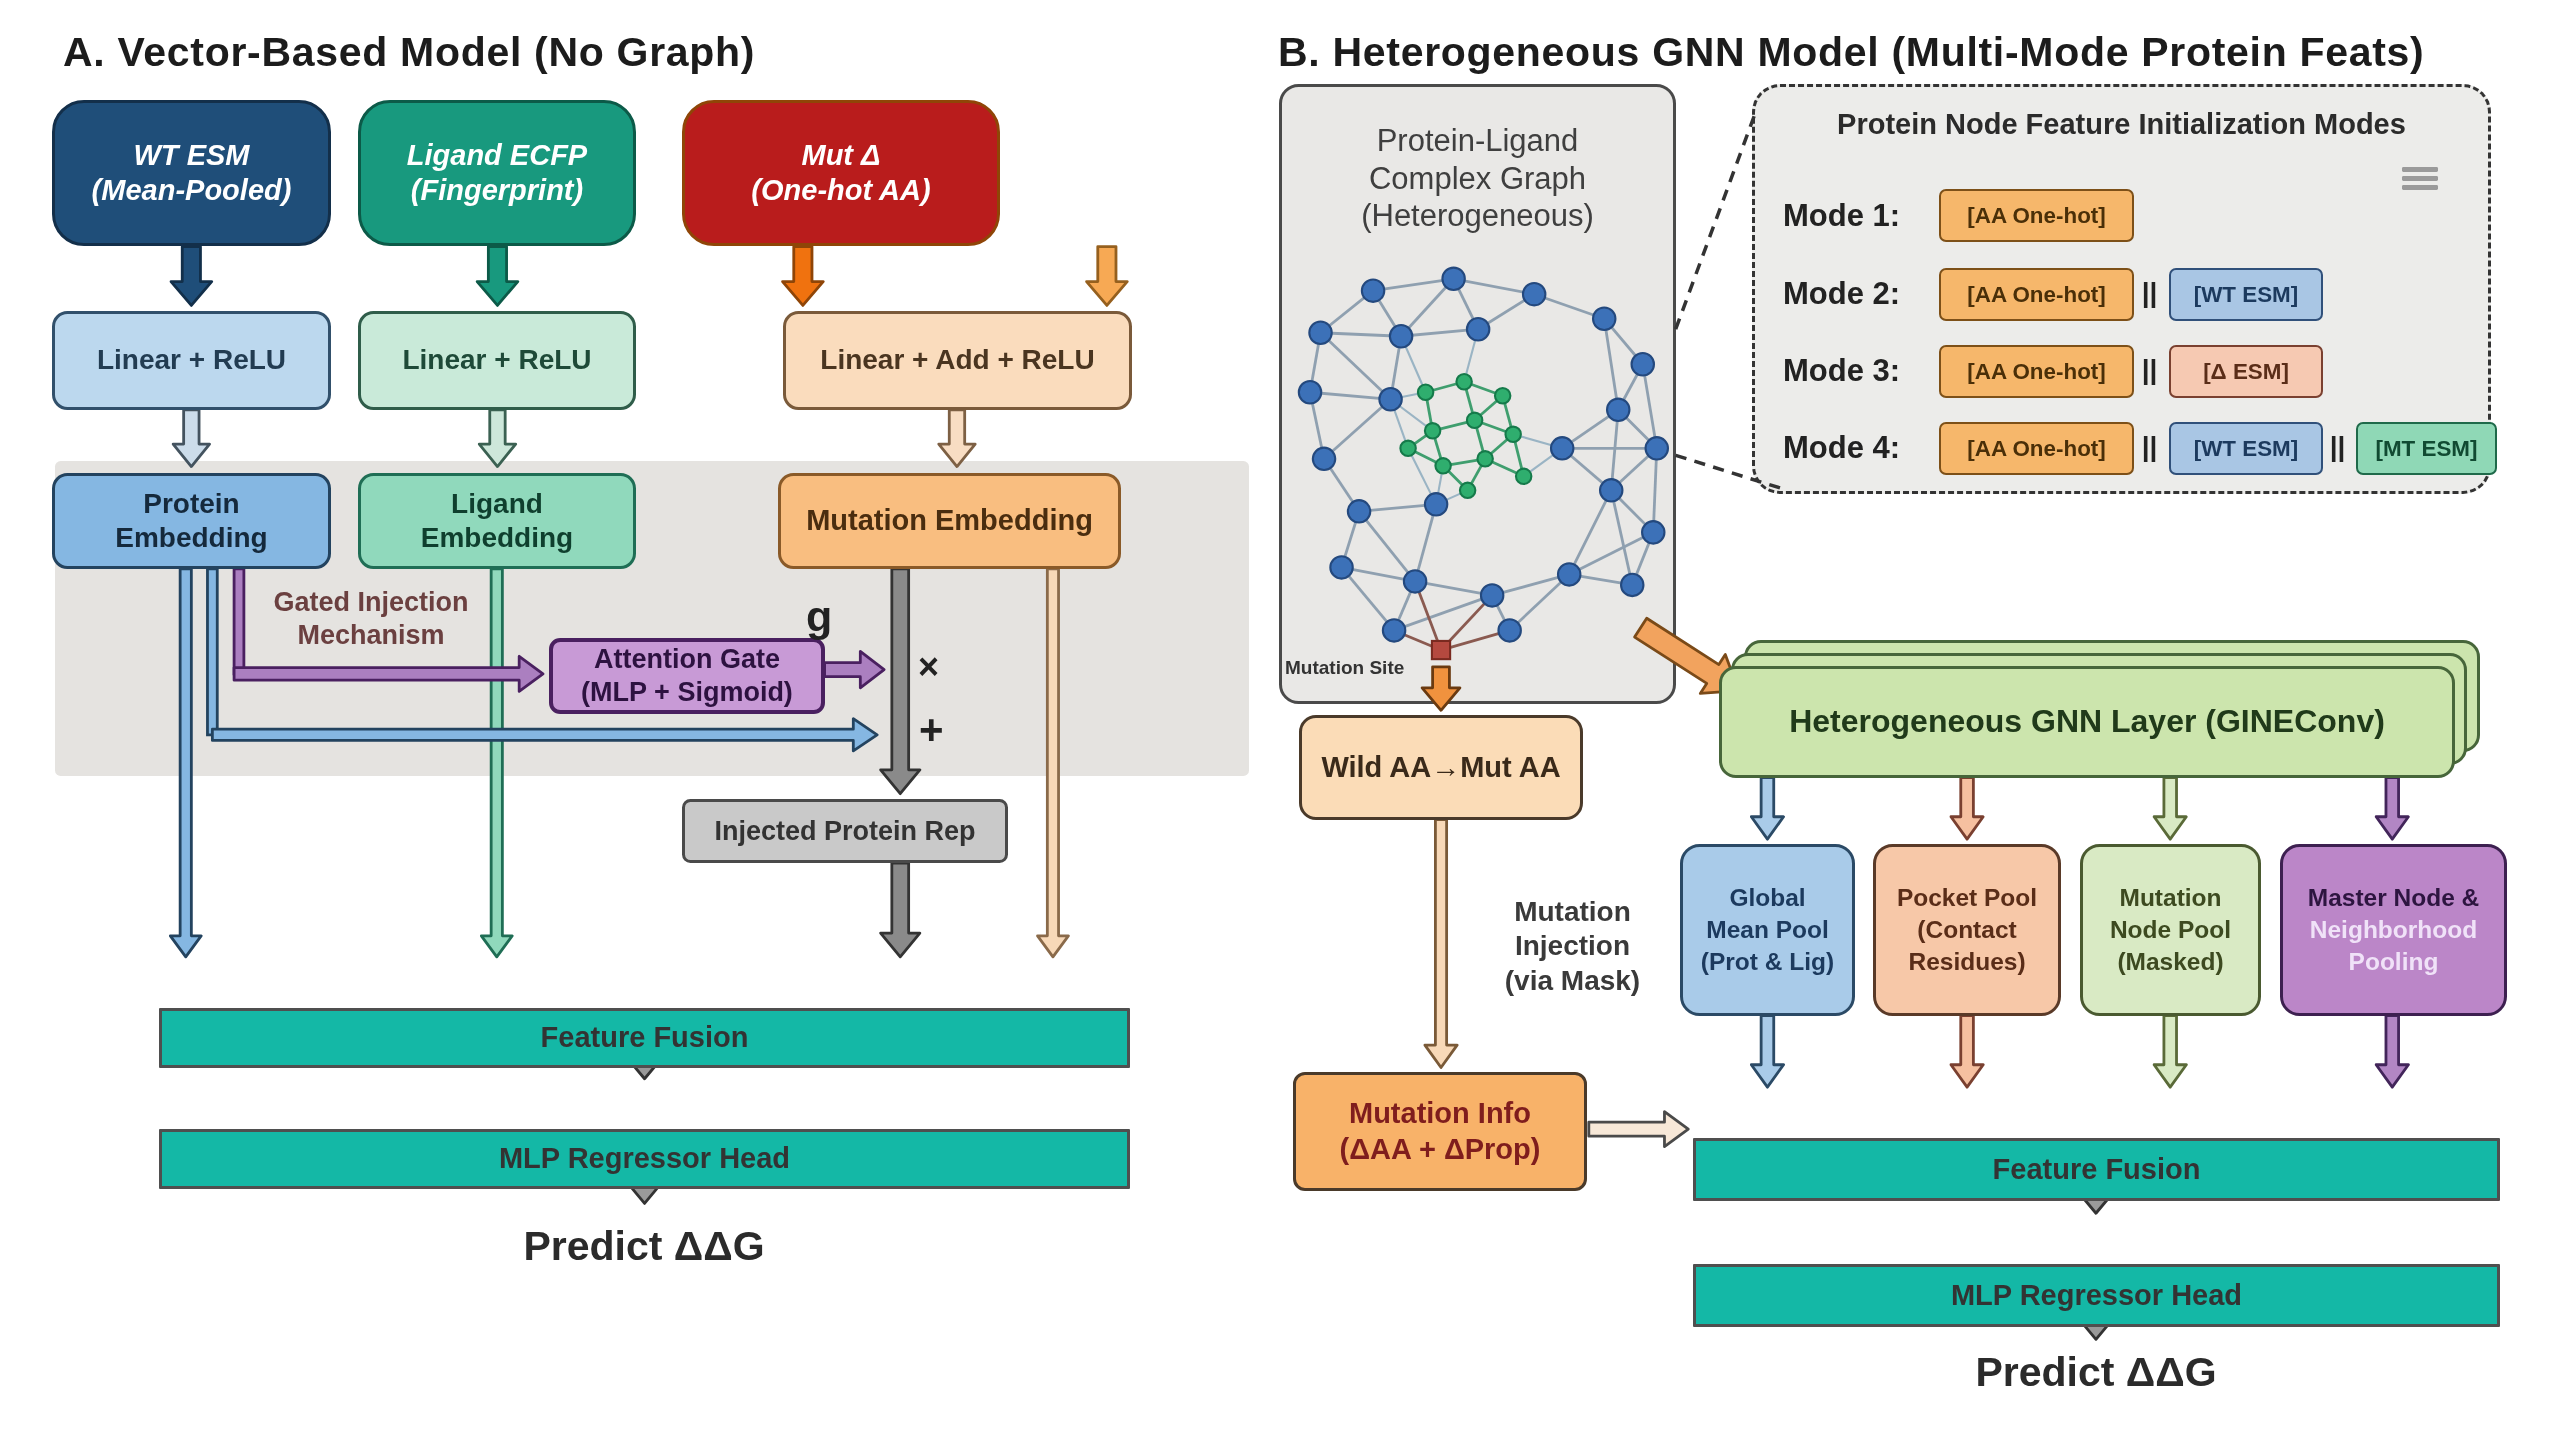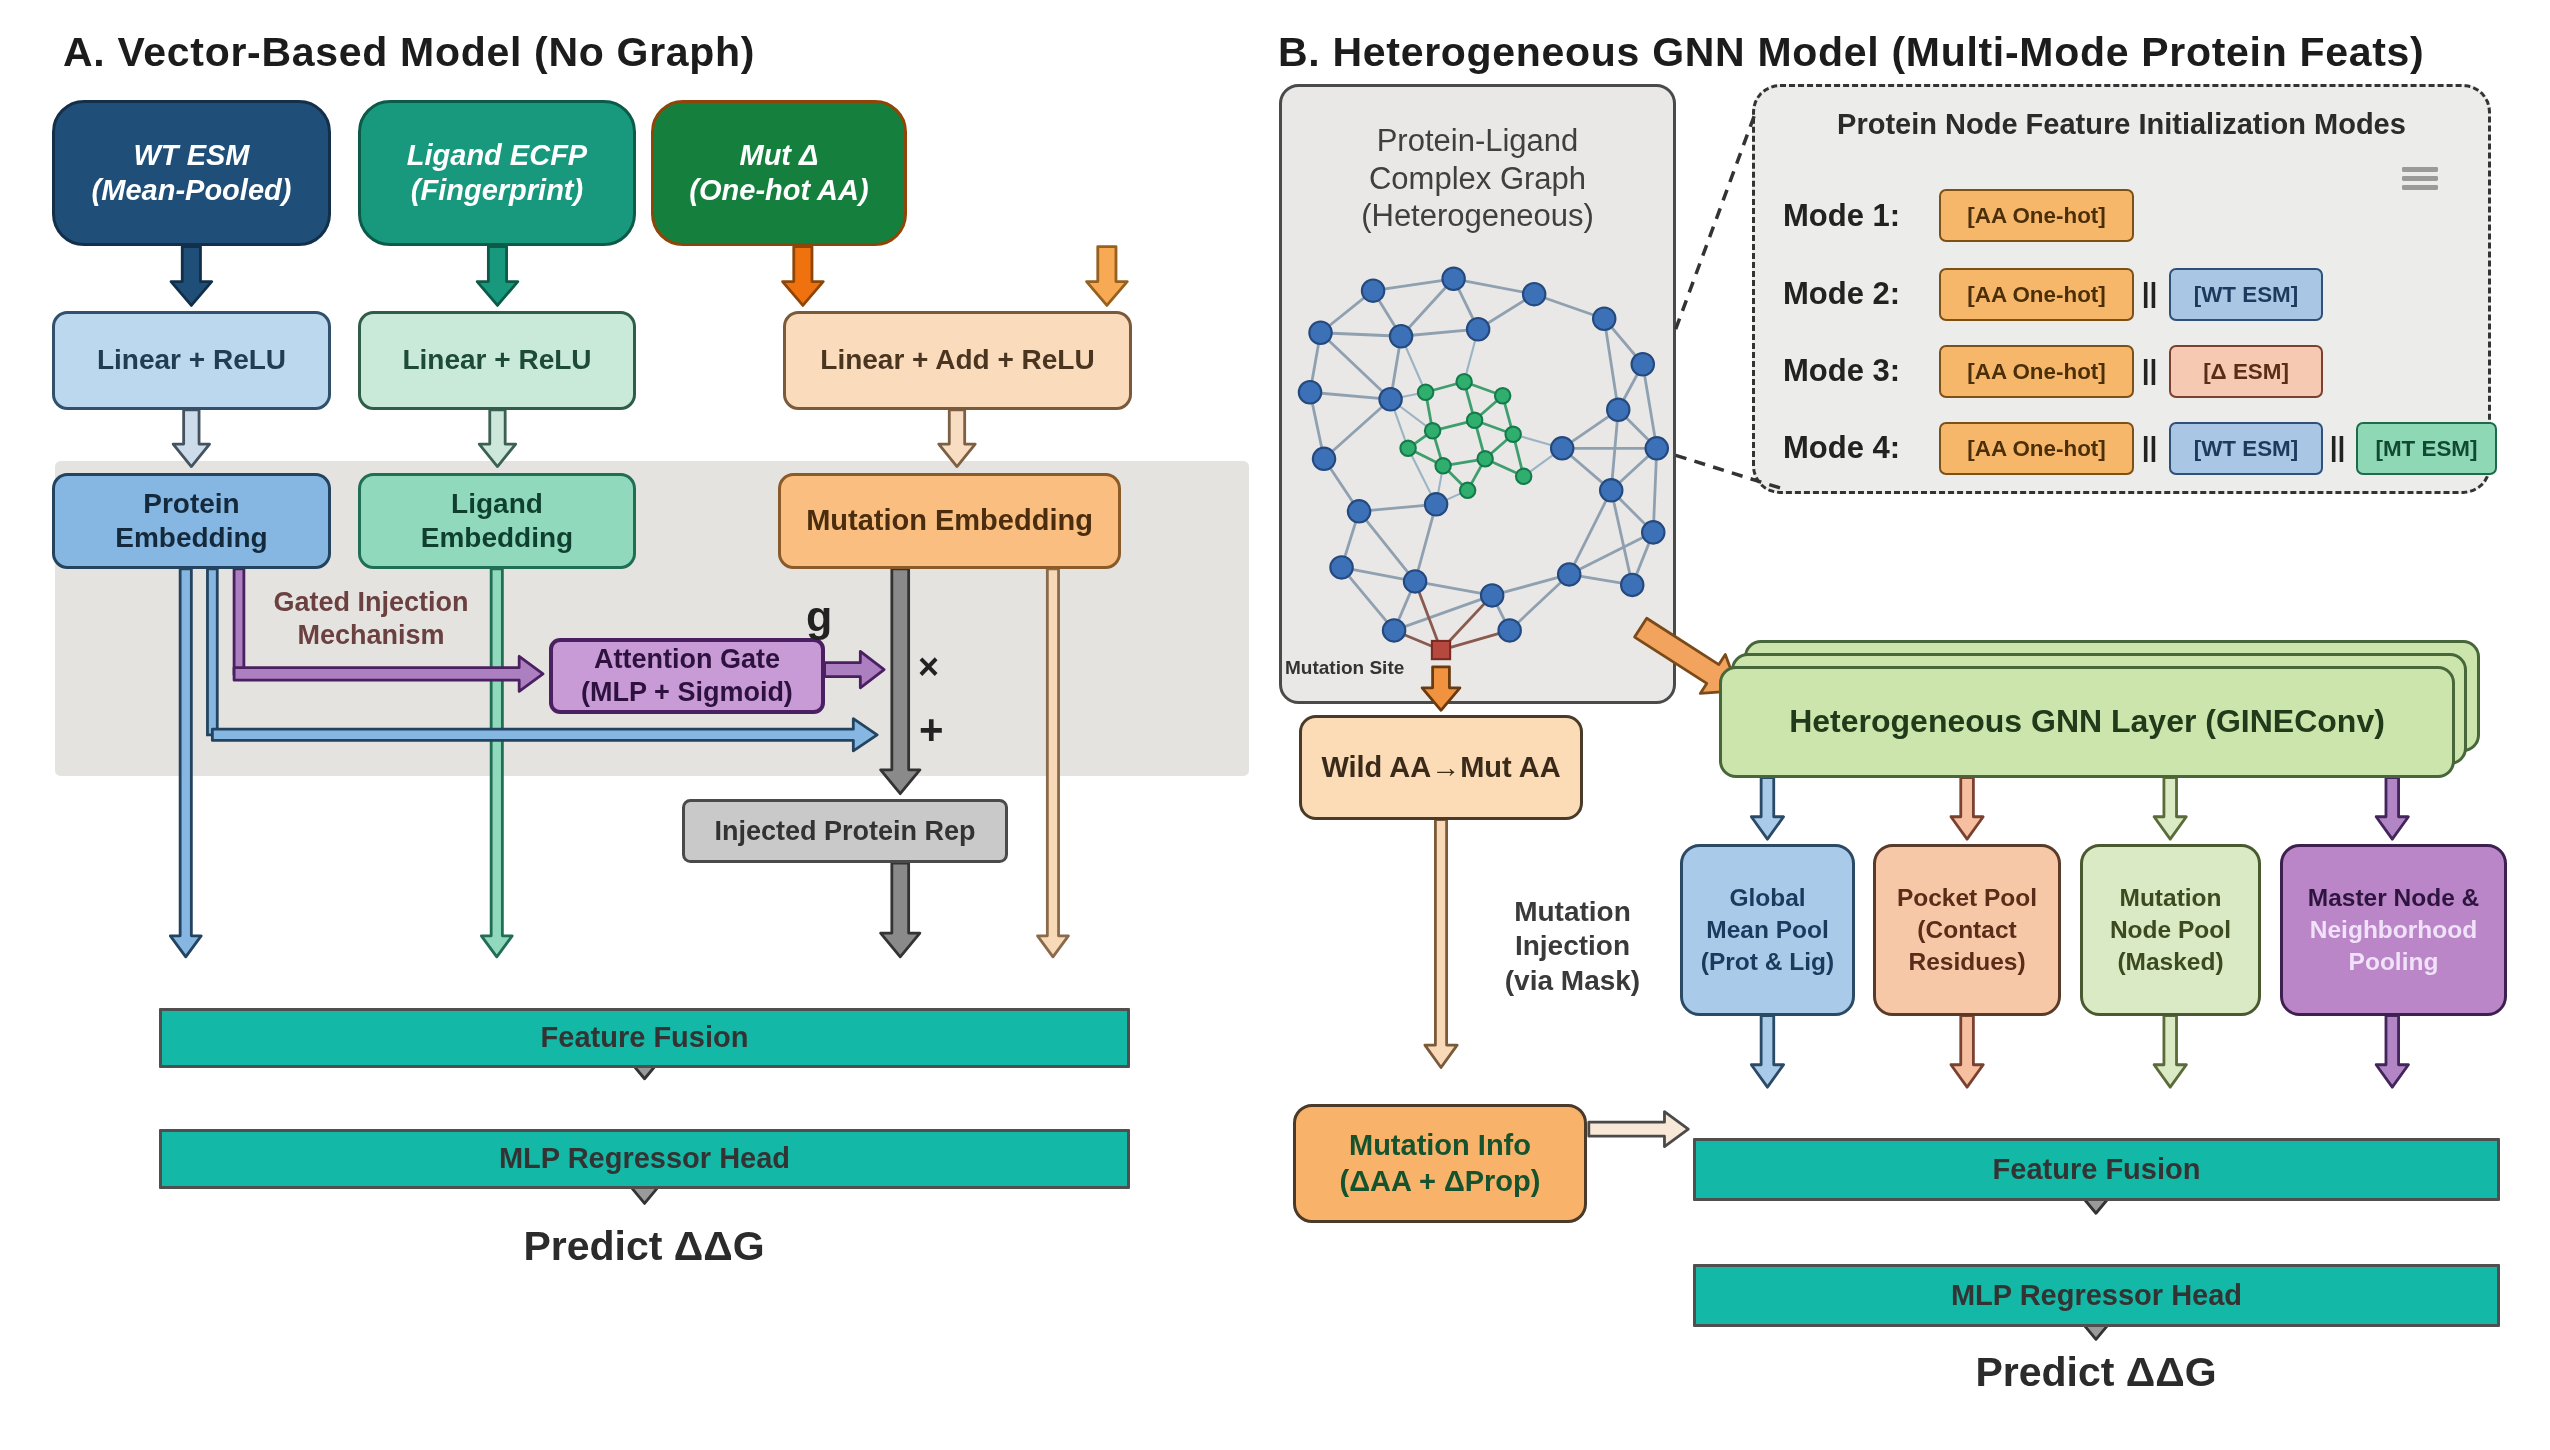--- a/index.html
+++ b/index.html
@@ -193,21 +193,21 @@
   <div class="ttl z3" style="left:63px;top:29px;width:1051px;">A. Vector-Based Model (No Graph)</div>
 
   <div class="box in-box z3" style="left:52px;top:100px;width:279px;height:146px;background:#1f4e79;border-color:#132f4a;">
     <span class="white" style="font-size:29px">WT ESM</span>
     <span class="white" style="font-size:29px">(Mean-Pooled)</span>
   </div>
   <div class="box in-box z3" style="left:358px;top:100px;width:278px;height:146px;background:#18997e;border-color:#0c5a48;">
     <span class="white" style="font-size:29px">Ligand ECFP</span>
     <span class="white" style="font-size:29px">(Fingerprint)</span>
   </div>
-  <div class="box in-box z3" style="left:651px;top:100px;width:256px;height:146px;background:#15803d;border-color:#8f4507;">
+  <div class="box in-box z3" style="left:682px;top:100px;width:318px;height:146px;background:#b91c1c;border-color:#8f4507;">
     <span class="white" style="font-size:29px">Mut Δ</span>
     <span class="white" style="font-size:29px">(One-hot AA)</span>
   </div>
 
   <div class="box enc z3" style="left:52px;top:311px;width:279px;height:99px;background:#bcd8ee;border-color:#31506b;color:#223c52;font-size:28px;">
     <span>Linear + ReLU</span>
   </div>
   <div class="box enc z3" style="left:358px;top:311px;width:278px;height:99px;background:#c9ead9;border-color:#2f5d4a;color:#1e4a38;font-size:28px;">
     <span>Linear + ReLU</span>
   </div>
@@ -312,21 +312,21 @@
   <div class="box z3" style="left:1299px;top:715px;width:284px;height:105px;background:#fbdcb7;border:3.5px solid #4a3a2a;border-radius:17px;font-size:29px;font-weight:600;color:#3a2a1a;">
     <span>Wild AA→Mut AA</span>
   </div>
 
   <div class="box z3" style="left:1464px;top:887px;width:217px;height:119px;font-size:28px;font-weight:600;color:#3a3a3a;">
     <span>Mutation</span>
     <span>Injection</span>
     <span>(via Mask)</span>
   </div>
 
-  <div class="box z3" style="left:1293px;top:1072px;width:294px;height:119px;background:#f8b269;border:3.5px solid #4a3a2a;border-radius:19px;font-size:29px;font-weight:700;color:#14532d;margin-top:32px;">
+  <div class="box z3" style="left:1293px;top:1072px;width:294px;height:119px;background:#f8b269;border:3.5px solid #4a3a2a;border-radius:12px;font-size:29px;font-weight:700;color:#7f1d1d;">
     <span>Mutation Info</span>
     <span>(ΔAA + ΔProp)</span>
   </div>
 
   <div class="abs z3" style="left:1744px;top:640px;width:736px;height:112px;background:#cce5ad;border:3.5px solid #47663a;border-radius:17px;"></div>
   <div class="abs z3" style="left:1731px;top:653px;width:736px;height:112px;background:#cce5ad;border:3.5px solid #47663a;border-radius:17px;"></div>
   <div class="box z3" style="left:1719px;top:666px;width:736px;height:112px;background:#cce5ad;border:3.5px solid #47663a;border-radius:17px;font-size:32px;font-weight:600;color:#203a1a;">
     <span>Heterogeneous GNN Layer (GINEConv)</span>
   </div>
 

